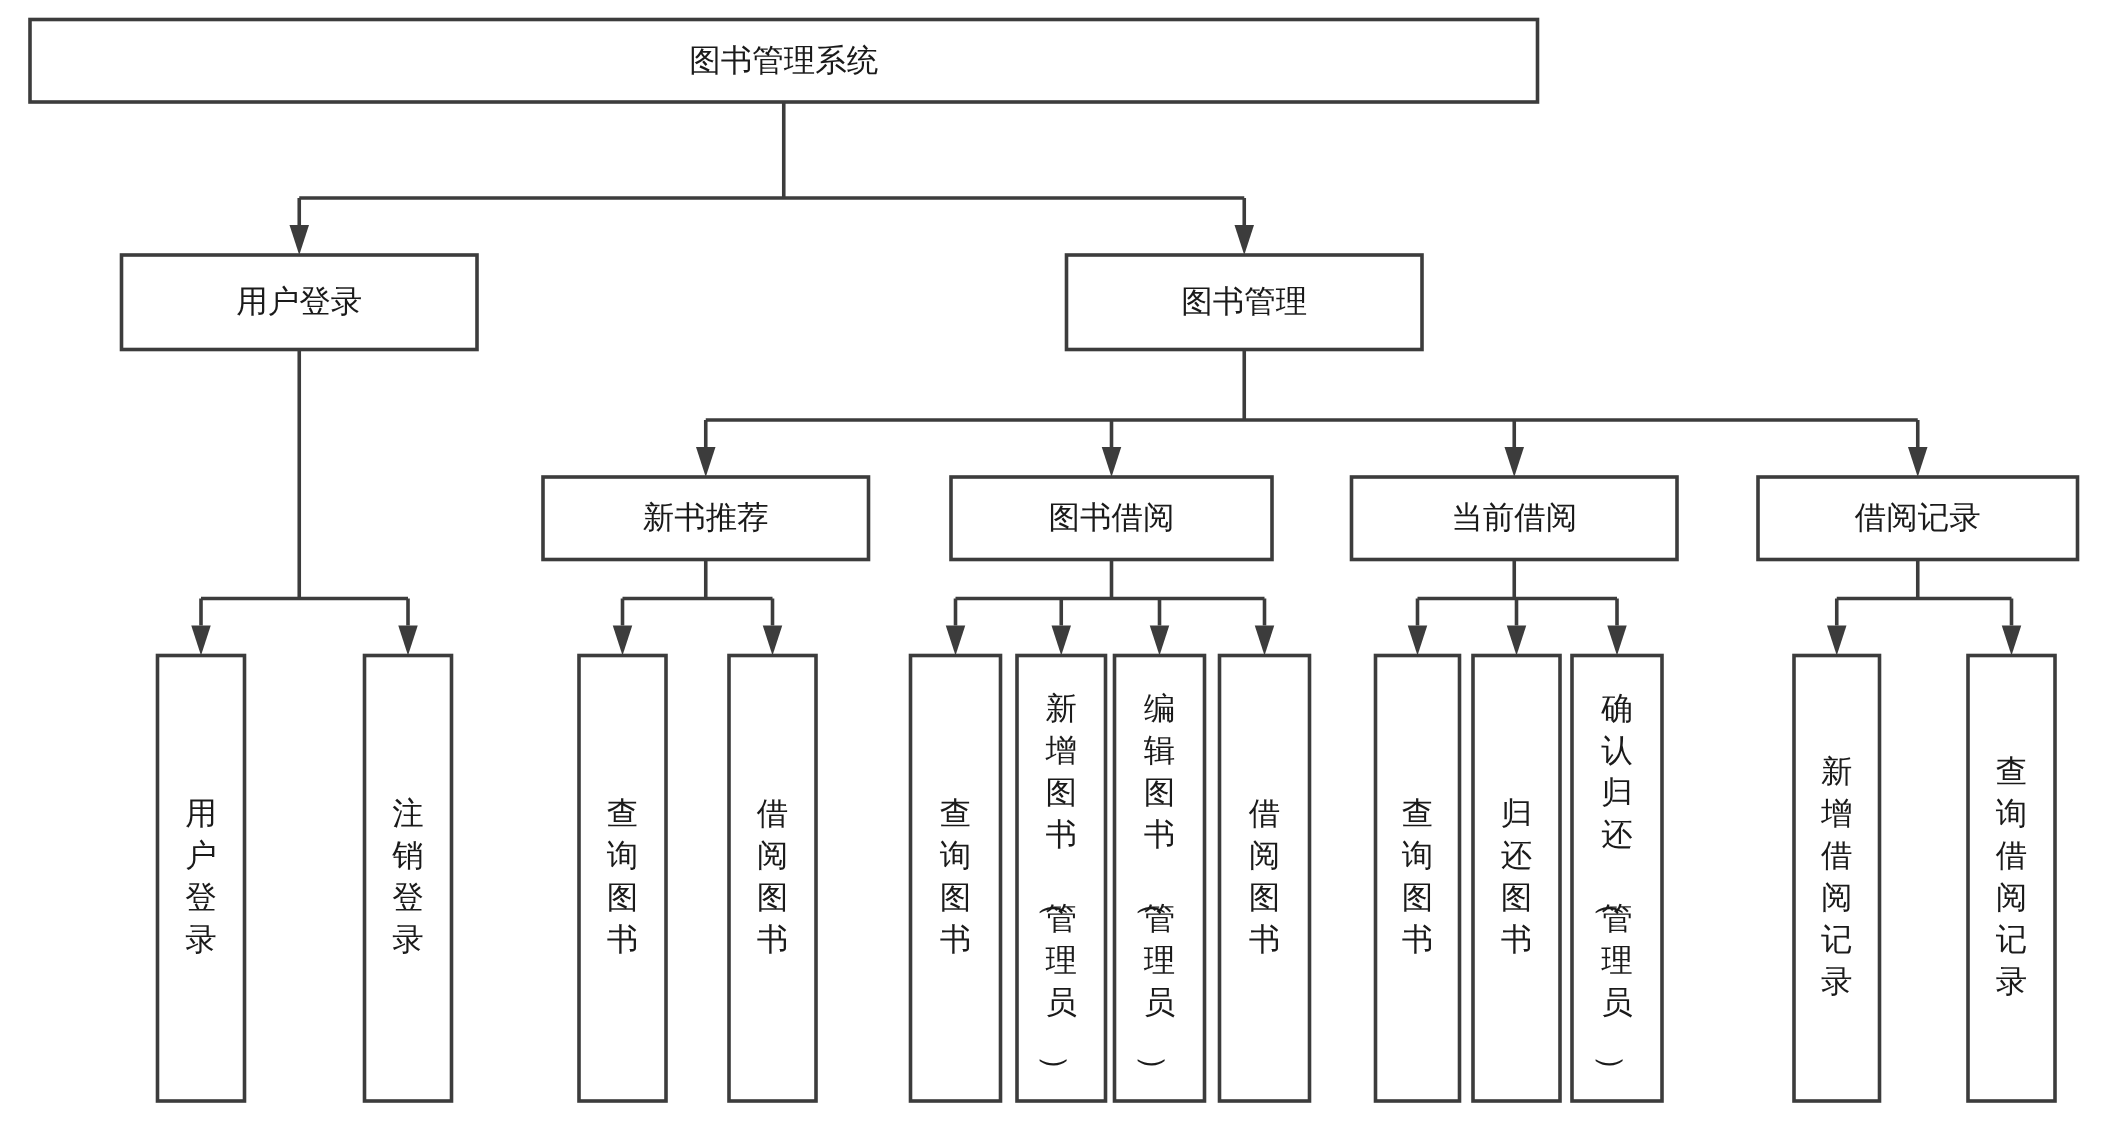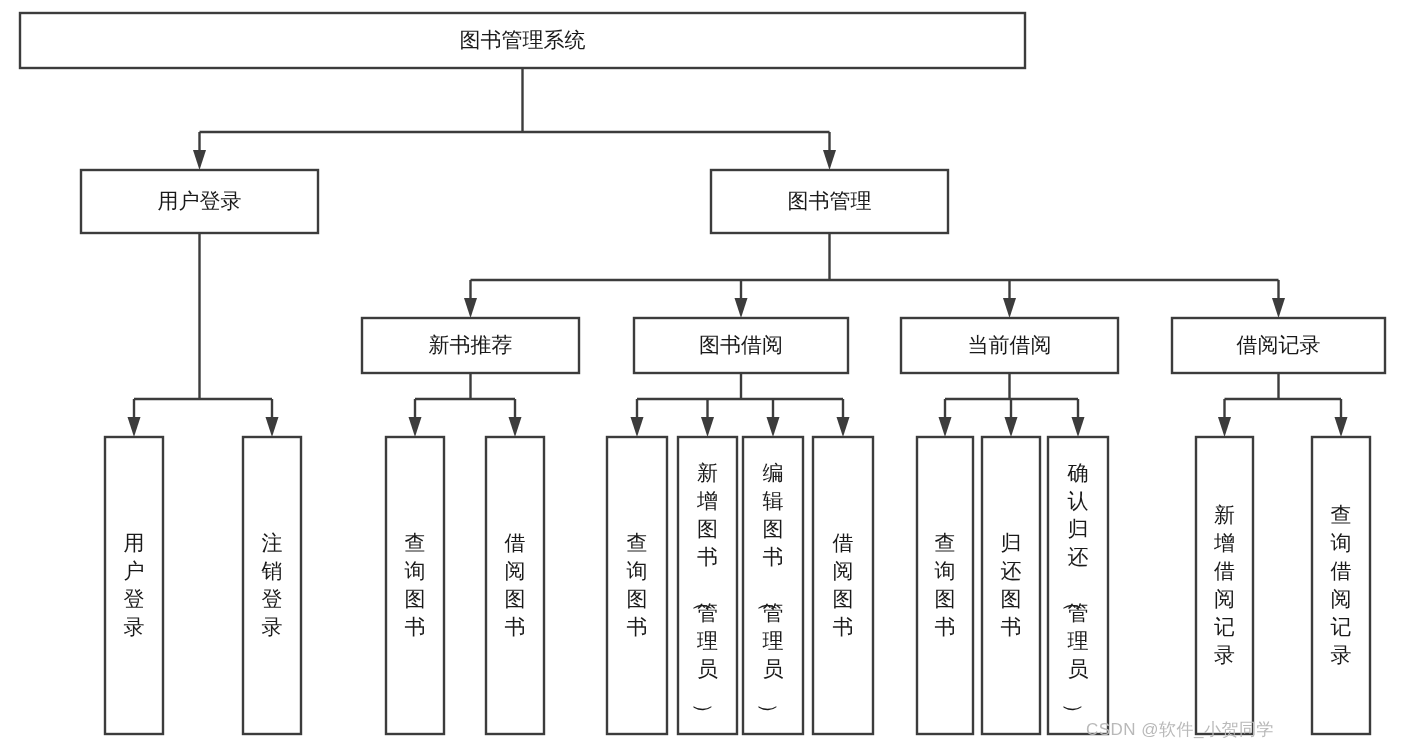--- a/index.html
+++ b/index.html
@@ -217,14 +217,13 @@
         <g>
           <rect x="1196" y="437" width="57" height="297" class="node-box"></rect>
           <text x="1224.5" y="0" class="node-label-v"><tspan x="1224.5" y="515.5">新</tspan><tspan x="1224.5" y="543.5">增</tspan><tspan x="1224.5" y="571.5">借</tspan><tspan x="1224.5" y="599.5">阅</tspan><tspan x="1224.5" y="627.5">记</tspan><tspan x="1224.5" y="655.5">录</tspan></text>
         </g>
         <g>
           <rect x="1312" y="437" width="58" height="297" class="node-box"></rect>
           <text x="1341" y="0" class="node-label-v"><tspan x="1341" y="515.5">查</tspan><tspan x="1341" y="543.5">询</tspan><tspan x="1341" y="571.5">借</tspan><tspan x="1341" y="599.5">阅</tspan><tspan x="1341" y="627.5">记</tspan><tspan x="1341" y="655.5">录</tspan></text>
         </g>
       </g>
   </svg>
-  <div class="watermark">CSDN @软件_小贺同学</div>
 </div>
 
 </body></html>

